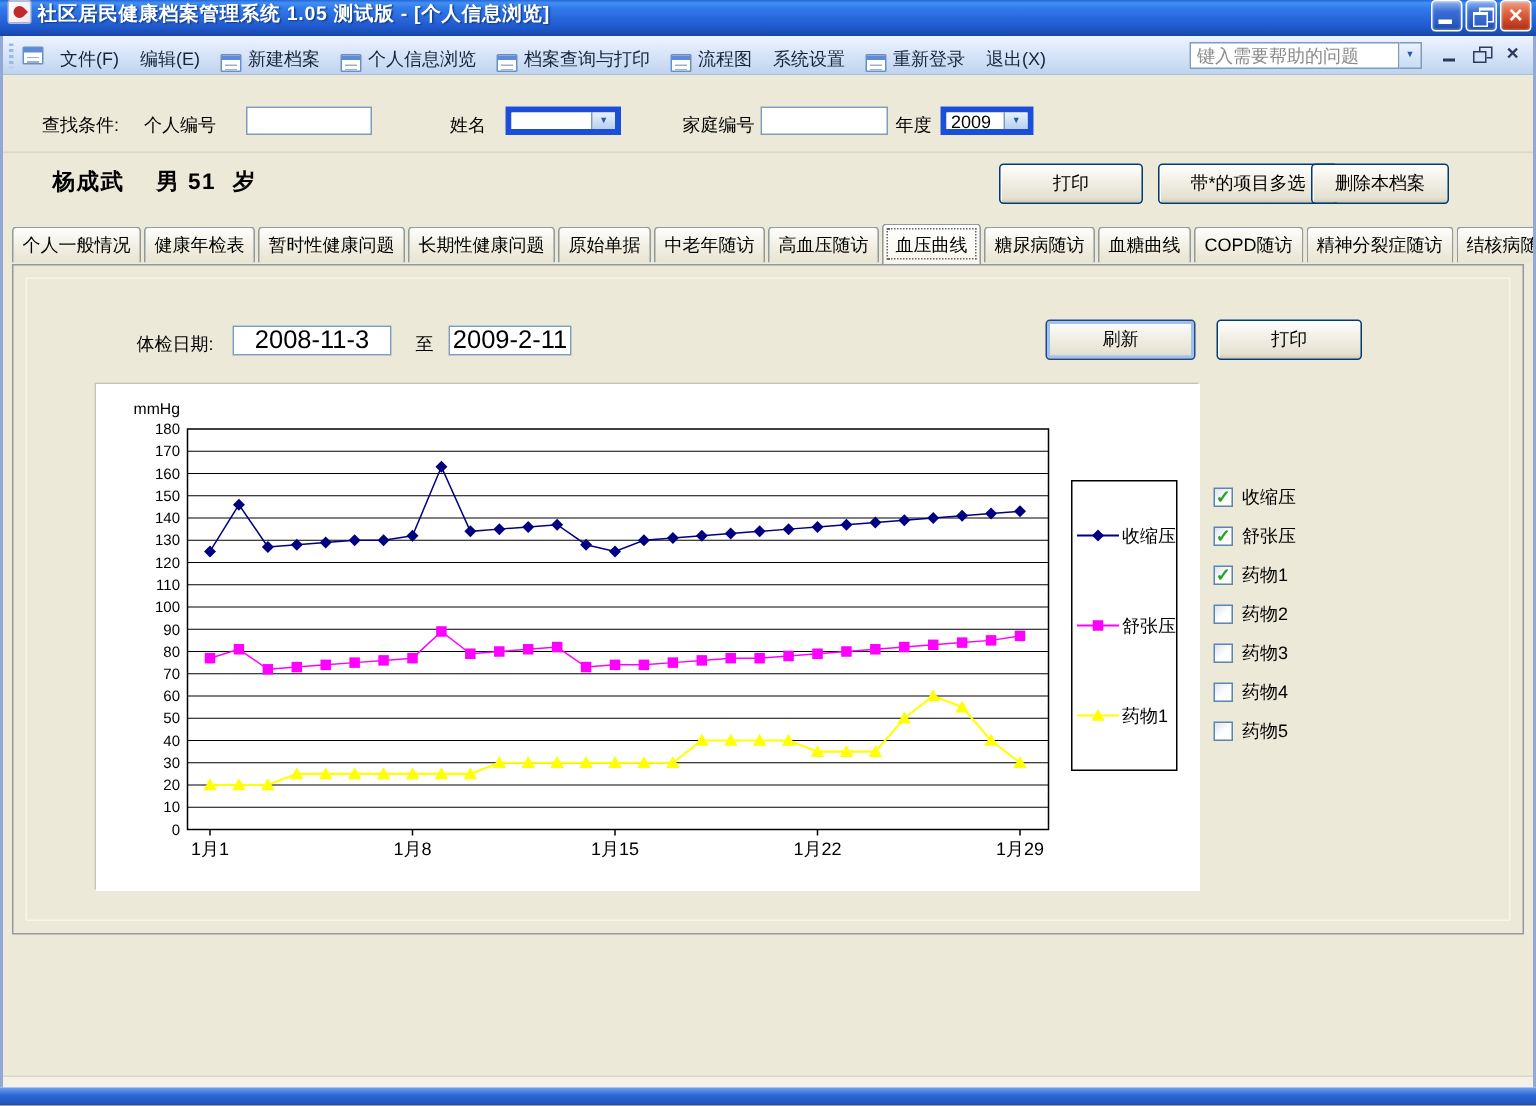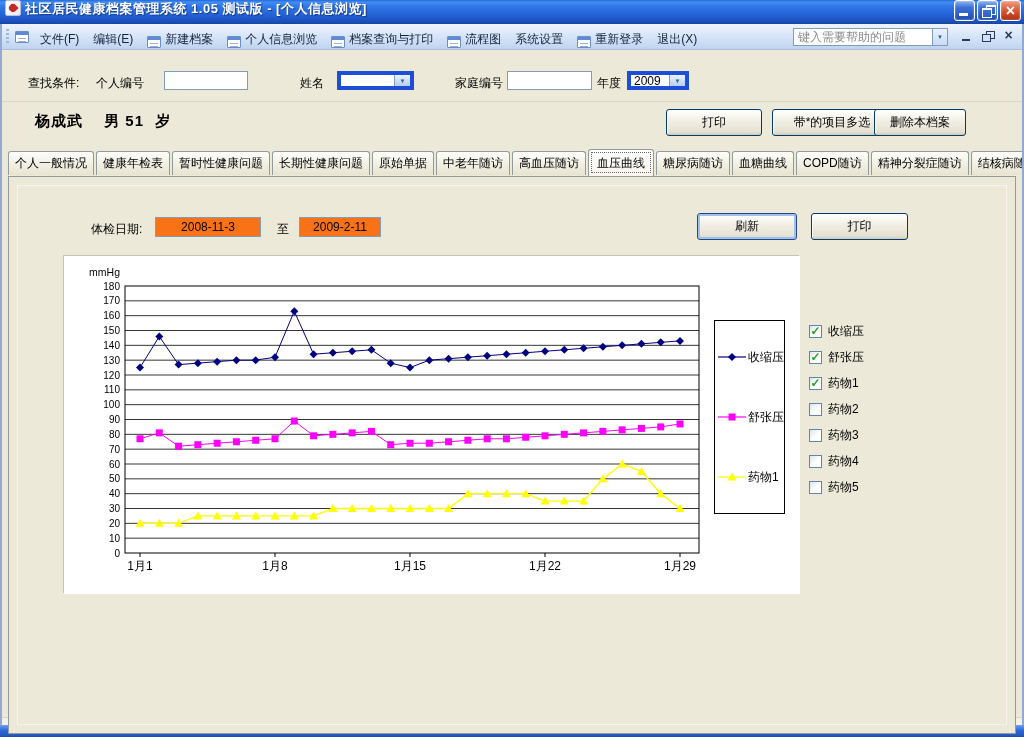--- a/index.html
+++ b/index.html
@@ -75,24 +75,24 @@
 
   
   .tabstrip{position:absolute;left:8px;top:149px;width:1008px;height:27px;display:flex;align-items:center}
   .tab{height:24px;display:flex;align-items:center;padding:0 6px;font-size:12px;white-space:nowrap;
     border:1px solid #919B9C;border-bottom:none;border-radius:3px 3px 0 0;margin-right:2px;cursor:default;
     background:linear-gradient(180deg,#FEFEFC,#F1EFE2 55%,#E7E4D2)}
   .tab.active{height:27px;background:linear-gradient(180deg,#FFFFFF,#F7F5EC);z-index:3;
     outline:1px dotted #666;outline-offset:-4px;padding:0 8px;position:relative}
 
   
-  .tab-panel{position:absolute;left:8px;top:176px;width:1008px;height:558px;border:1px solid #919B9C;
+  .tab-panel{position:absolute;left:8px;top:176px;width:1008px;height:447px;border:1px solid #919B9C;
     background:#ECE9D8;z-index:1}
   .tab-panel .inner{position:absolute;left:8px;top:8px;right:8px;bottom:8px;border:1px solid #F6F4EC}
-  .dbox{position:absolute;height:20px;border:1px solid #7F9DB9;background:#f97316;font-size:12px;text-align:center;
+  .dbox{position:absolute;height:20px;border:1px solid #7F9DB9;background:#ffffff;font-size:17px;text-align:center;
     font-family:"Liberation Sans",sans-serif;outline:none}
   .chart-host{position:absolute;left:54px;top:78px;width:736px;height:338px;background:#fff;border:1px solid #C6C3B4}
   .legend{position:absolute;left:650px;top:64px;width:71px;height:194px;border:1px solid #000;background:#fff;
     display:flex;flex-direction:column;justify-content:space-around;padding:6px 3px}
   .legend .entry{display:flex;align-items:center;font-size:12px;white-space:nowrap}
   .legend svg{flex:none;margin-right:2px}
   .cbcol{position:absolute;left:800px;top:146px}
   .cbrow{display:flex;align-items:center;height:16px;margin-bottom:10px;font-size:12px;white-space:nowrap}
   .cb{width:13px;height:13px;margin-right:6px;border:1px solid #5E86B2;flex:none;
     background:linear-gradient(135deg,#DCE4EE,#FFFFFF 55%);display:flex;align-items:center;justify-content:center;

